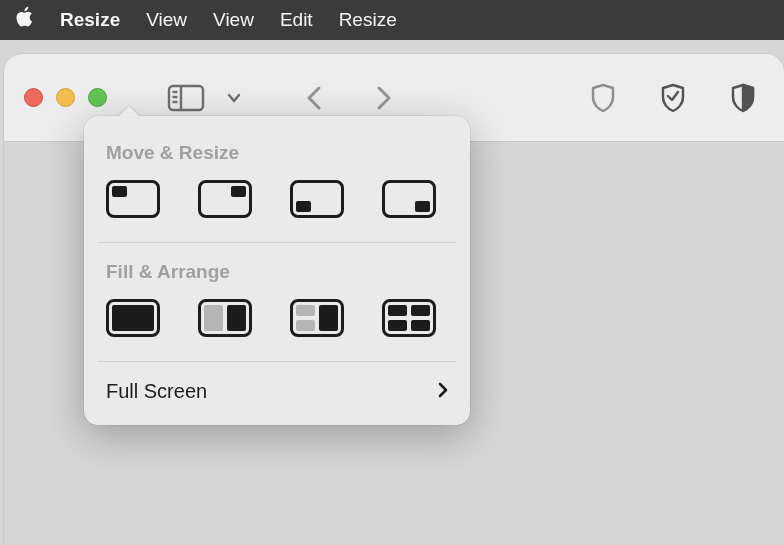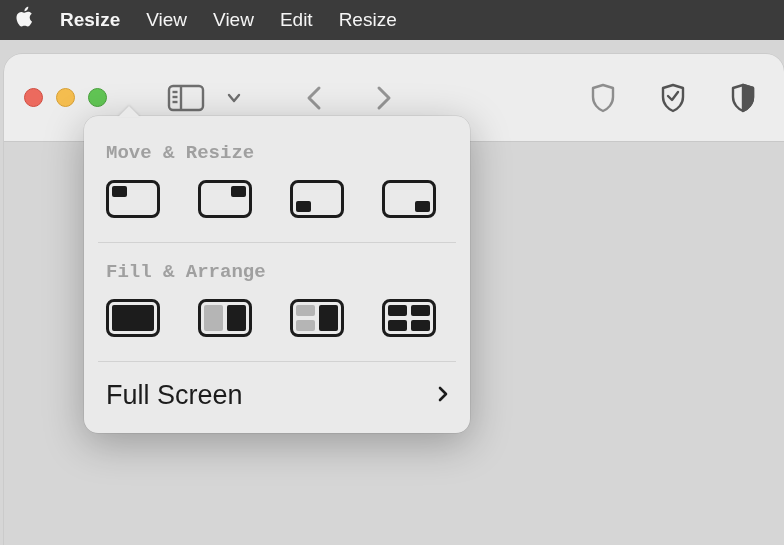--- a/index.html
+++ b/index.html
@@ -81,21 +81,20 @@
     border-left: 11px solid transparent;
     border-right: 11px solid transparent;
     border-bottom: 11px solid #eaeaea;
     filter: drop-shadow(0 -1px 1px rgba(0,0,0,0.12));
   }
   .section-label {
     color: #a0a0a0;
     font-size: 19px;
     font-weight: 600;
     padding: 16px 22px 12px 22px;
-    font-family: Liberation Mono, monospace;
   }
   .icon-row {
     display: flex;
     gap: 38px;
     padding: 4px 22px 22px 22px;
   }
   .sep {
     height: 1px;
     background: #d2d2d2;
     margin: 2px 14px;
@@ -110,21 +109,21 @@
   .wicon .fill {
     position: absolute;
     background: #1c1c1c;
     border-radius: 2px;
   }
   .full-row {
     display: flex;
     align-items: center;
     justify-content: space-between;
     padding: 16px 22px 18px 22px;
-    font-size: 27px;
+    font-size: 20px;
     color: #1c1c1c;
   }
   .chev {
     font-size: 19px;
     color: #1c1c1c;
     font-weight: 700;
   }
   .content {
     background: #d6d6d6;
     height: 403px;

